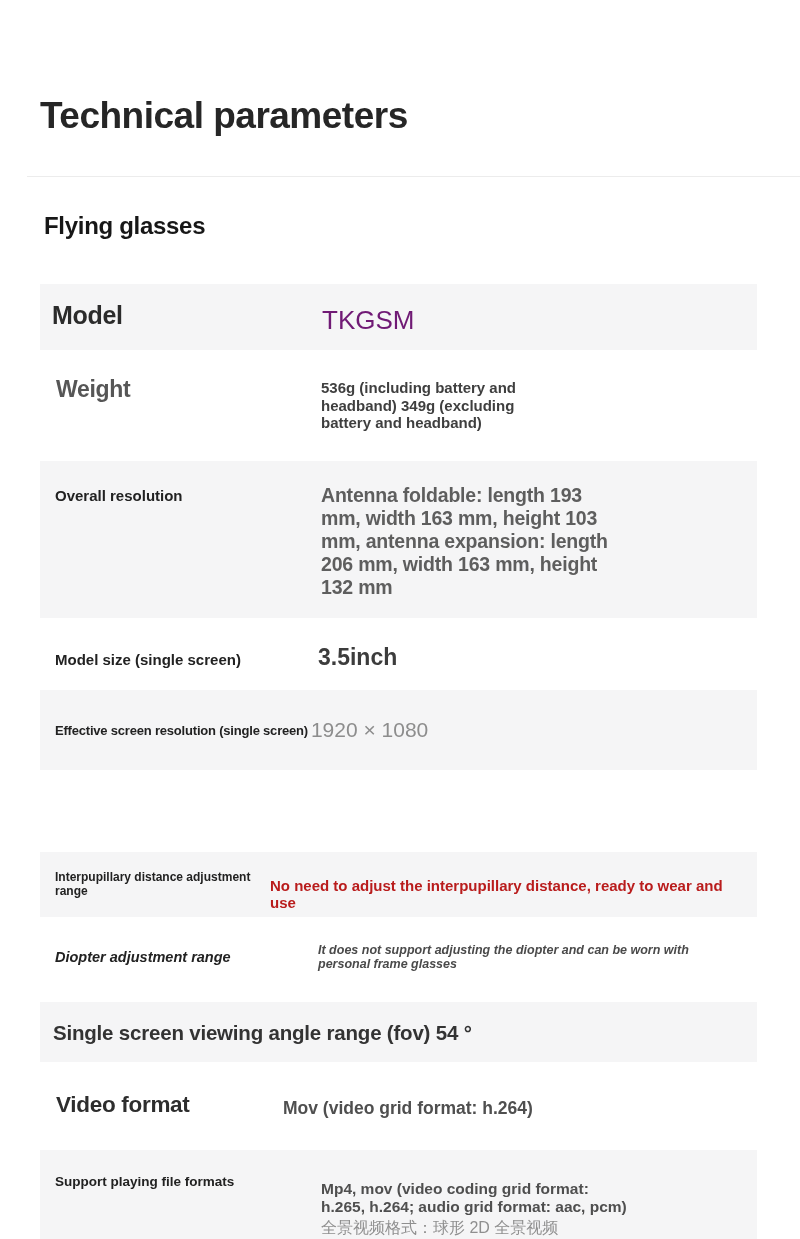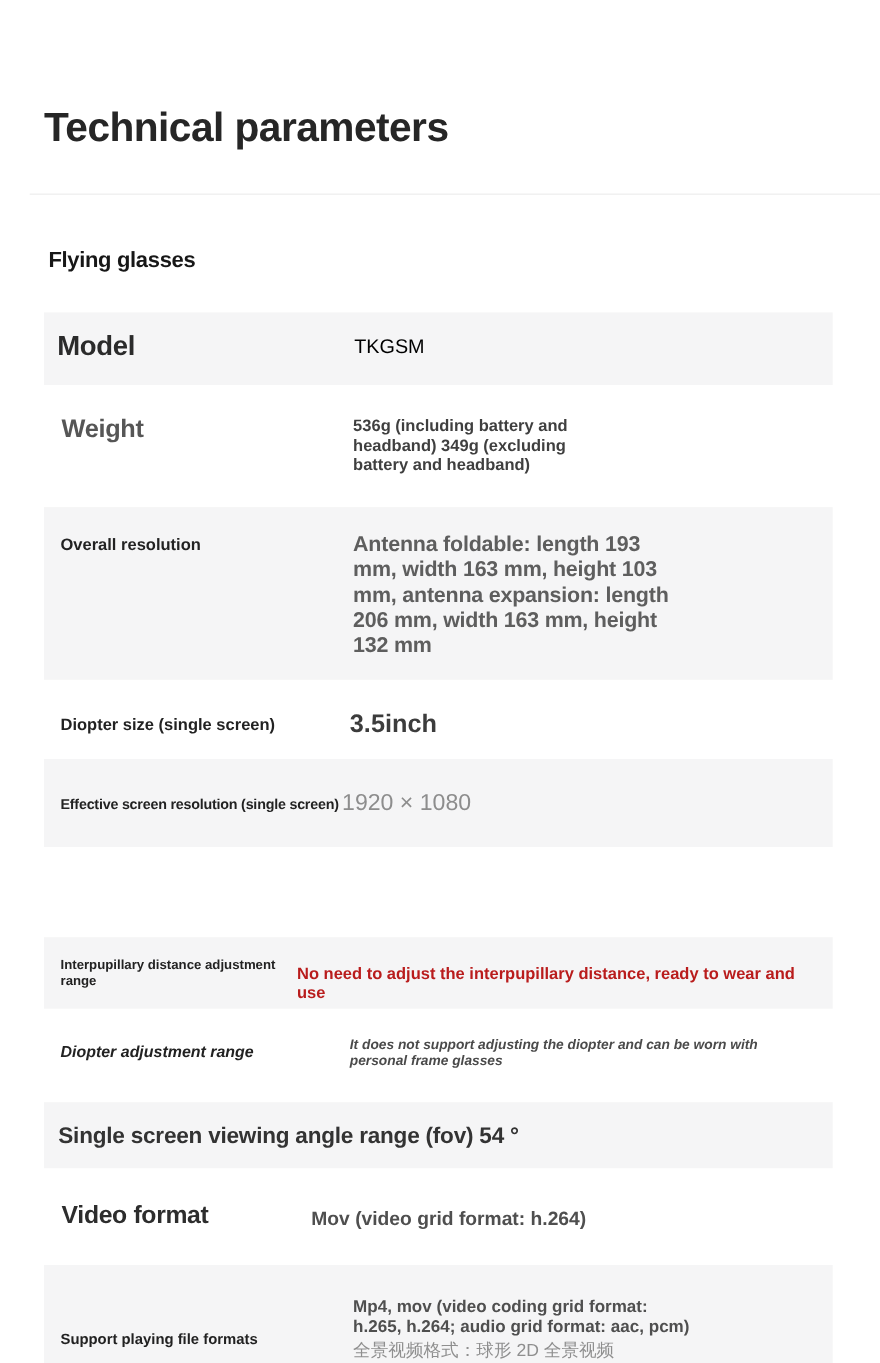--- a/index.html
+++ b/index.html
@@ -12,32 +12,32 @@
   }
   .title{
     position:absolute;left:40px;top:95px;margin:0;
     font-size:37px;font-weight:700;color:#262626;letter-spacing:-0.5px;
   }
   .divider{
     position:absolute;left:27px;top:176px;width:773px;height:1px;
     background:#ececec;
   }
   .section{
-    position:absolute;left:44px;top:226px;margin:0;
-    font-size:20px;font-weight:700;color:#171717;letter-spacing:-0.3px;
+    position:absolute;left:44px;top:212px;margin:0;
+    font-size:24px;font-weight:700;color:#171717;letter-spacing:-0.3px;
   }
   .trow{position:absolute;left:40px;width:717px;}
   .gray{background:#f5f5f6;}
   .lbl,.val,.val2{position:absolute;white-space:pre-line;}
   .lbl{font-weight:700;color:#242424;}
 
   
   .r1{top:284px;height:66px;}
   .r1 .lbl{left:12px;top:17px;font-size:25px;color:#2b2b2b;letter-spacing:-0.3px;}
-  .r1 .val{left:282px;top:21px;font-size:18px;font-weight:400;color:#000000;}
+  .r1 .val{left:282px;top:21px;font-size:26px;font-weight:400;color:#701a75;}
 
   
   .r2{top:350px;height:111px;}
   .r2 .lbl{left:16px;top:26px;font-size:23px;color:#565656;letter-spacing:-0.3px;}
   .r2 .val{left:281px;top:29px;font-size:15px;font-weight:700;color:#3f3f3f;line-height:17.5px;}
 
   
   .r3{top:461px;height:157px;}
   .r3 .lbl{left:15px;top:26px;font-size:15px;color:#222222;}
   .r3 .val{left:281px;top:23px;font-size:19.5px;font-weight:600;color:#5e5e5e;line-height:23px;letter-spacing:-0.2px;}
@@ -71,21 +71,21 @@
   .r9{top:1002px;height:60px;}
   .r9 .lbl{left:13px;top:19px;font-size:20.5px;color:#333333;letter-spacing:-0.2px;}
 
   
   .r10{top:1062px;height:88px;}
   .r10 .lbl{left:16px;top:30px;font-size:22.5px;color:#2d2d2d;letter-spacing:-0.3px;}
   .r10 .val{left:243px;top:36px;font-size:17.5px;font-weight:700;color:#4f4f4f;}
 
   
   .r11{top:1150px;height:100px;}
-  .r11 .lbl{left:15px;top:24px;font-size:13.5px;color:#222222;margin-top:36px;}
+  .r11 .lbl{left:15px;top:24px;font-size:13.5px;color:#222222;}
   .r11 .val{left:281px;top:30px;font-size:15.5px;font-weight:700;color:#4f4f4f;line-height:18px;}
   .r11 .val2{left:281px;top:68px;font-size:16px;font-weight:400;color:#8f8f8f;}
 </style>
 </head>
 <body>
 
 <div class="page">
 
   <h1 class="title">Technical parameters</h1>
   <div class="divider"></div>
@@ -106,21 +106,21 @@
   <div class="trow gray r3">
     <span class="lbl">Overall resolution</span>
     <span class="val">Antenna foldable: length 193
 mm, width 163 mm, height 103
 mm, antenna expansion: length
 206 mm, width 163 mm, height
 132 mm</span>
   </div>
 
   <div class="trow r4">
-    <span class="lbl">Diopter size (single screen)</span>
+    <span class="lbl">Model size (single screen)</span>
     <span class="val">3.5inch</span>
   </div>
 
   <div class="trow gray r5">
     <span class="lbl">Effective screen resolution (single screen)</span>
     <span class="val">1920 × 1080</span>
   </div>
 
 
   <div class="trow gray r7">

